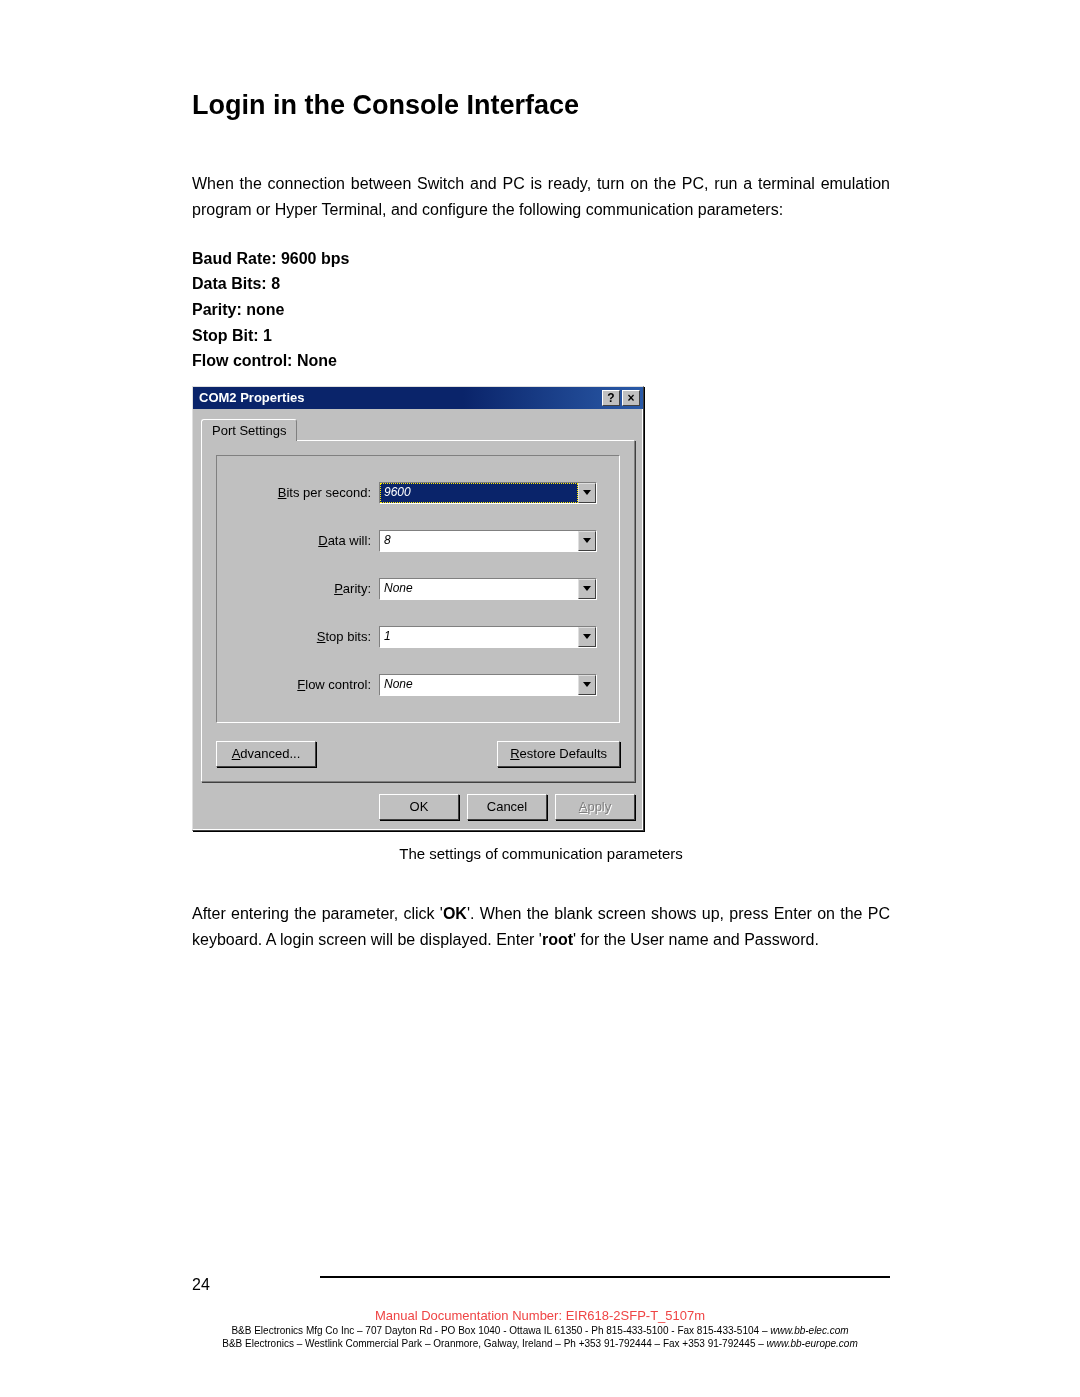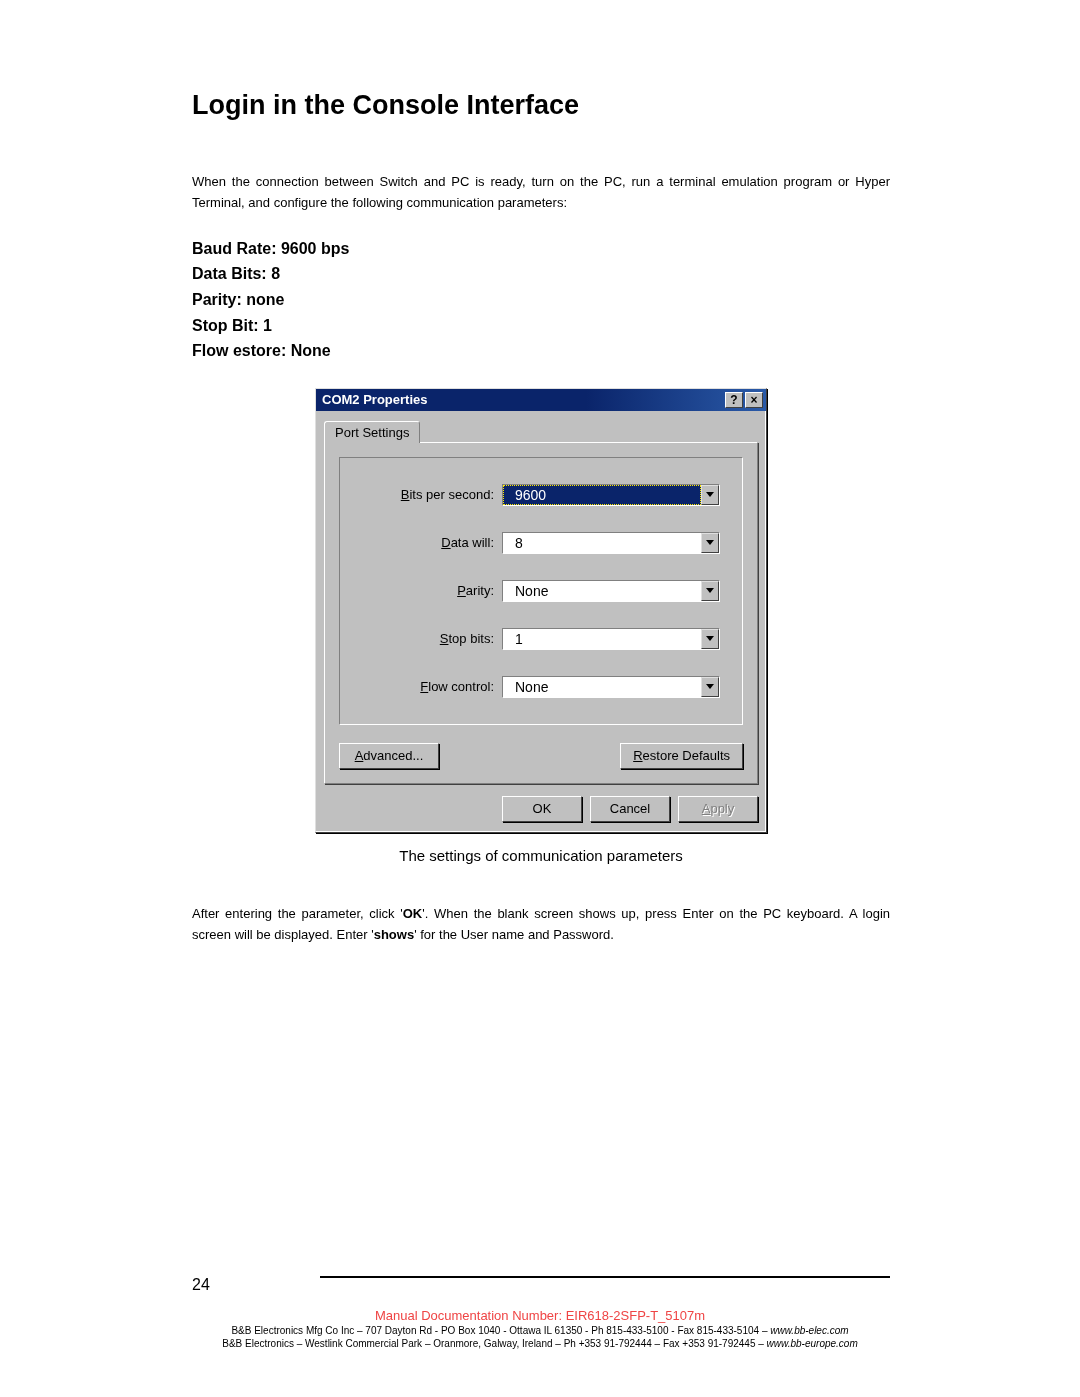--- a/index.html
+++ b/index.html
@@ -15,38 +15,37 @@
   .page {
     padding: 90px 190px 0 192px;
   }
   .heading {
     font-size: 27px;
     font-weight: bold;
     color: #000;
     margin-bottom: 50px;
   }
   .para {
-    font-size: 13px;
+    font-size: 16px;
     color: #000;
     line-height: 1.65;
     text-align: justify;
     margin-bottom: 22px;
     margin-top: 39px;
   }
   .params {
     font-size: 16px;
     font-weight: bold;
     color: #000;
     line-height: 1.6;
     margin-bottom: 12px;
   }
   .dialog-wrap {
     display: flex;
-    justify-content: center;
-    margin-top: 24px;
+    margin-top: 12px;
   }
   .dialog {
     width: 452px;
     background: #c0c0c0;
     border-top: 1px solid #dfdfdf;
     border-left: 1px solid #dfdfdf;
     border-right: 1px solid #404040;
     border-bottom: 1px solid #404040;
     box-shadow: 1px 1px 0 0 #000, -1px -1px 0 0 #fff inset;
     font-family: "Tahoma", "MS Sans Serif", sans-serif;
@@ -132,23 +131,24 @@
     background: #0a246a;
     color: #fff;
     outline: 1px dotted #ffea00;
     outline-offset: -1px;
   }
   .combo-input {
     flex: 1;
     background: #fff;
     color: #000;
     border: none;
-    padding: 2px 12px;
+    padding: 2px 4px;
     font-family: inherit;
-    font-size: 14px;
+    font-size: 12px;
+    font-style: italic;
   }
   .combo-btn {
     width: 18px;
     background: #c0c0c0;
     border-top: 1px solid #dfdfdf;
     border-left: 1px solid #dfdfdf;
     border-right: 1px solid #404040;
     border-bottom: 1px solid #404040;
     display: flex; align-items: center; justify-content: center;
   }
@@ -220,21 +220,21 @@
 <div class="page">
   <div class="heading">Login in the Console Interface</div>
 
   <div class="para">When the connection between Switch and PC is ready, turn on the PC, run a terminal emulation program or Hyper Terminal, and configure the following communication parameters:</div>
 
   <div class="params">
     <div>Baud Rate: 9600 bps</div>
     <div>Data Bits: 8</div>
     <div>Parity: none</div>
     <div>Stop Bit: 1</div>
-    <div>Flow estore: None</div>
+    <div>Flow control: None</div>
   </div>
 
   <div class="dialog-wrap">
     <div class="dialog">
       <div class="titlebar">
         <span class="title-text">COM2 Properties</span>
         <div class="tbtn">?</div>
         <div class="tbtn">×</div>
       </div>
       <div class="tab-row">
@@ -320,21 +320,21 @@
         <div class="win-btn small disabled">
             <span><u>A</u>pply</span>
           </div>
       </div>
     </div>
   </div>
 
   <div class="caption">The settings of communication parameters</div>
 
   <div class="para">
-    <span>After entering the parameter, click '</span><span class="inline-bold">OK</span><span>'. When the blank screen shows up, press Enter on the PC keyboard. A login screen will be displayed. Enter '</span><span class="inline-bold">shows</span><span>' for the User name and Password.</span>
+    <span>After entering the parameter, click '</span><span class="inline-bold">OK</span><span>'. When the blank screen shows up, press Enter on the PC keyboard. A login screen will be displayed. Enter '</span><span class="inline-bold">root</span><span>' for the User name and Password.</span>
   </div>
 </div>
 
 <div class="footer">
   <div style="position:relative; height:0;">
     <div class="page-num">24</div>
   </div>
   <div class="footer-line"></div>
   <div class="footer-main">Manual Documentation Number: EIR618-2SFP-T_5107m</div>
   <div class="footer-sub1"><span>B&amp;B Electronics Mfg Co Inc – 707 Dayton Rd - PO Box 1040 - Ottawa IL 61350 - Ph 815-433-5100 - Fax 815-433-5104 – </span><i>www.bb-elec.com</i></div>

